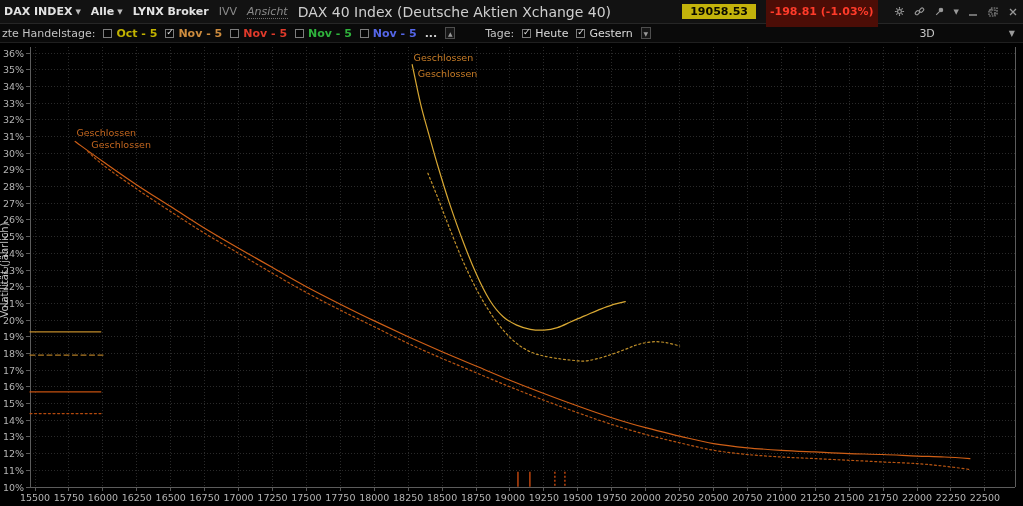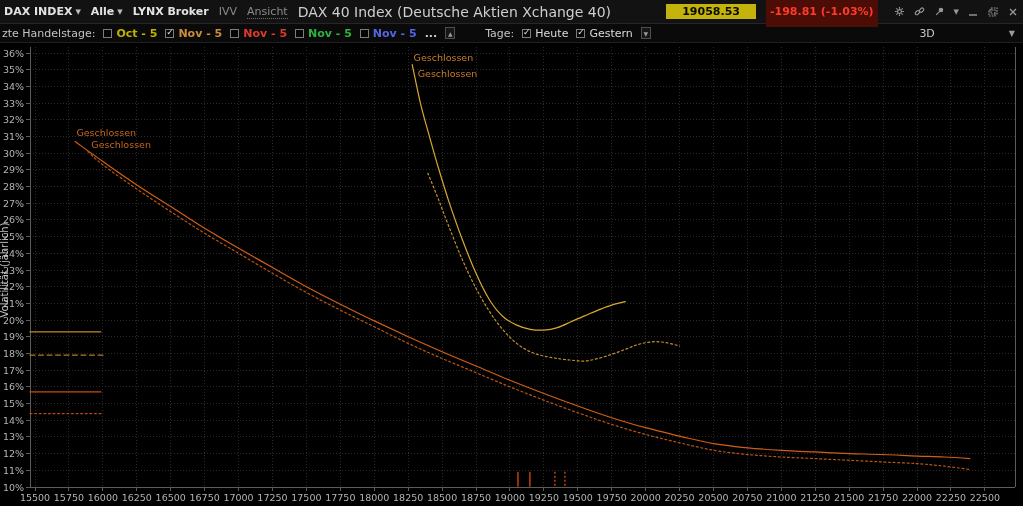--- a/index.html
+++ b/index.html
@@ -3,25 +3,25 @@
 <meta charset="utf-8">
 <style>
   * { box-sizing: border-box; margin: 0; padding: 0; }
   html,body { width:1023px; height:506px; background:#000; overflow:hidden;
               font-family:"DejaVu Sans","Liberation Sans",sans-serif; }
   .titlebar { height:24px; background:#121212; border-bottom:1px solid #262626;
               display:flex; align-items:center; padding:0 4px; gap:10px; white-space:nowrap; }
   .titlebar .grp { display:flex; align-items:center; gap:3px; }
   .tb-bold { color:#e3e3e3; font-weight:bold; font-size:11px; }
   .tb-gray { color:#8b8b8b; font-size:11px; }
-  .tb-menu { color:#8b8b8b; font-size:11px; border-bottom:1px dotted #6e6e6e; }
+  .tb-menu { color:#8b8b8b; font-size:11px; border-bottom:1px dotted #6e6e6e;font-style:italic; }
   .tb-desc { color:#cfcfcf; font-size:14px; }
   .caret { color:#bdbdbd; font-size:7px; }
   .spacer { flex:1; }
-  .badge-price { background:#c3b30b; color:#0a0a00; font-weight:bold; font-size:11px; padding:1px 16px; }
+  .badge-price { background:#c3b30b; color:#0a0a00; font-weight:bold; font-size:11px; padding:1px 8px; }
   .badge-chg { background:#4c0d06; color:#ff3b2a; font-weight:bold; font-size:11px; padding:9px 4px; }
   .winicons { display:flex; align-items:center; gap:8px; margin-left:6px; }
   .winicons .ic { display:inline-flex; align-items:center; justify-content:center; width:12px; height:12px; }
   .toolbar { height:19px; background:#0a0a0a; border-bottom:1px solid #1f1f1f;
              display:flex; align-items:center; padding:0 2px; gap:8px; white-space:nowrap; }
   .tl-label { color:#c3c3c3; font-size:11px; }
   .chk { display:inline-flex; align-items:center; gap:4px; cursor:default; }
   .box { width:9px; height:9px; border:1px solid #7d7d7d; background:#050505; display:inline-flex;
          align-items:center; justify-content:center; font-size:9px; line-height:9px; color:#e0e0e0; }
   .box.checked::after { content:"✓"; margin-top:-1px; }

